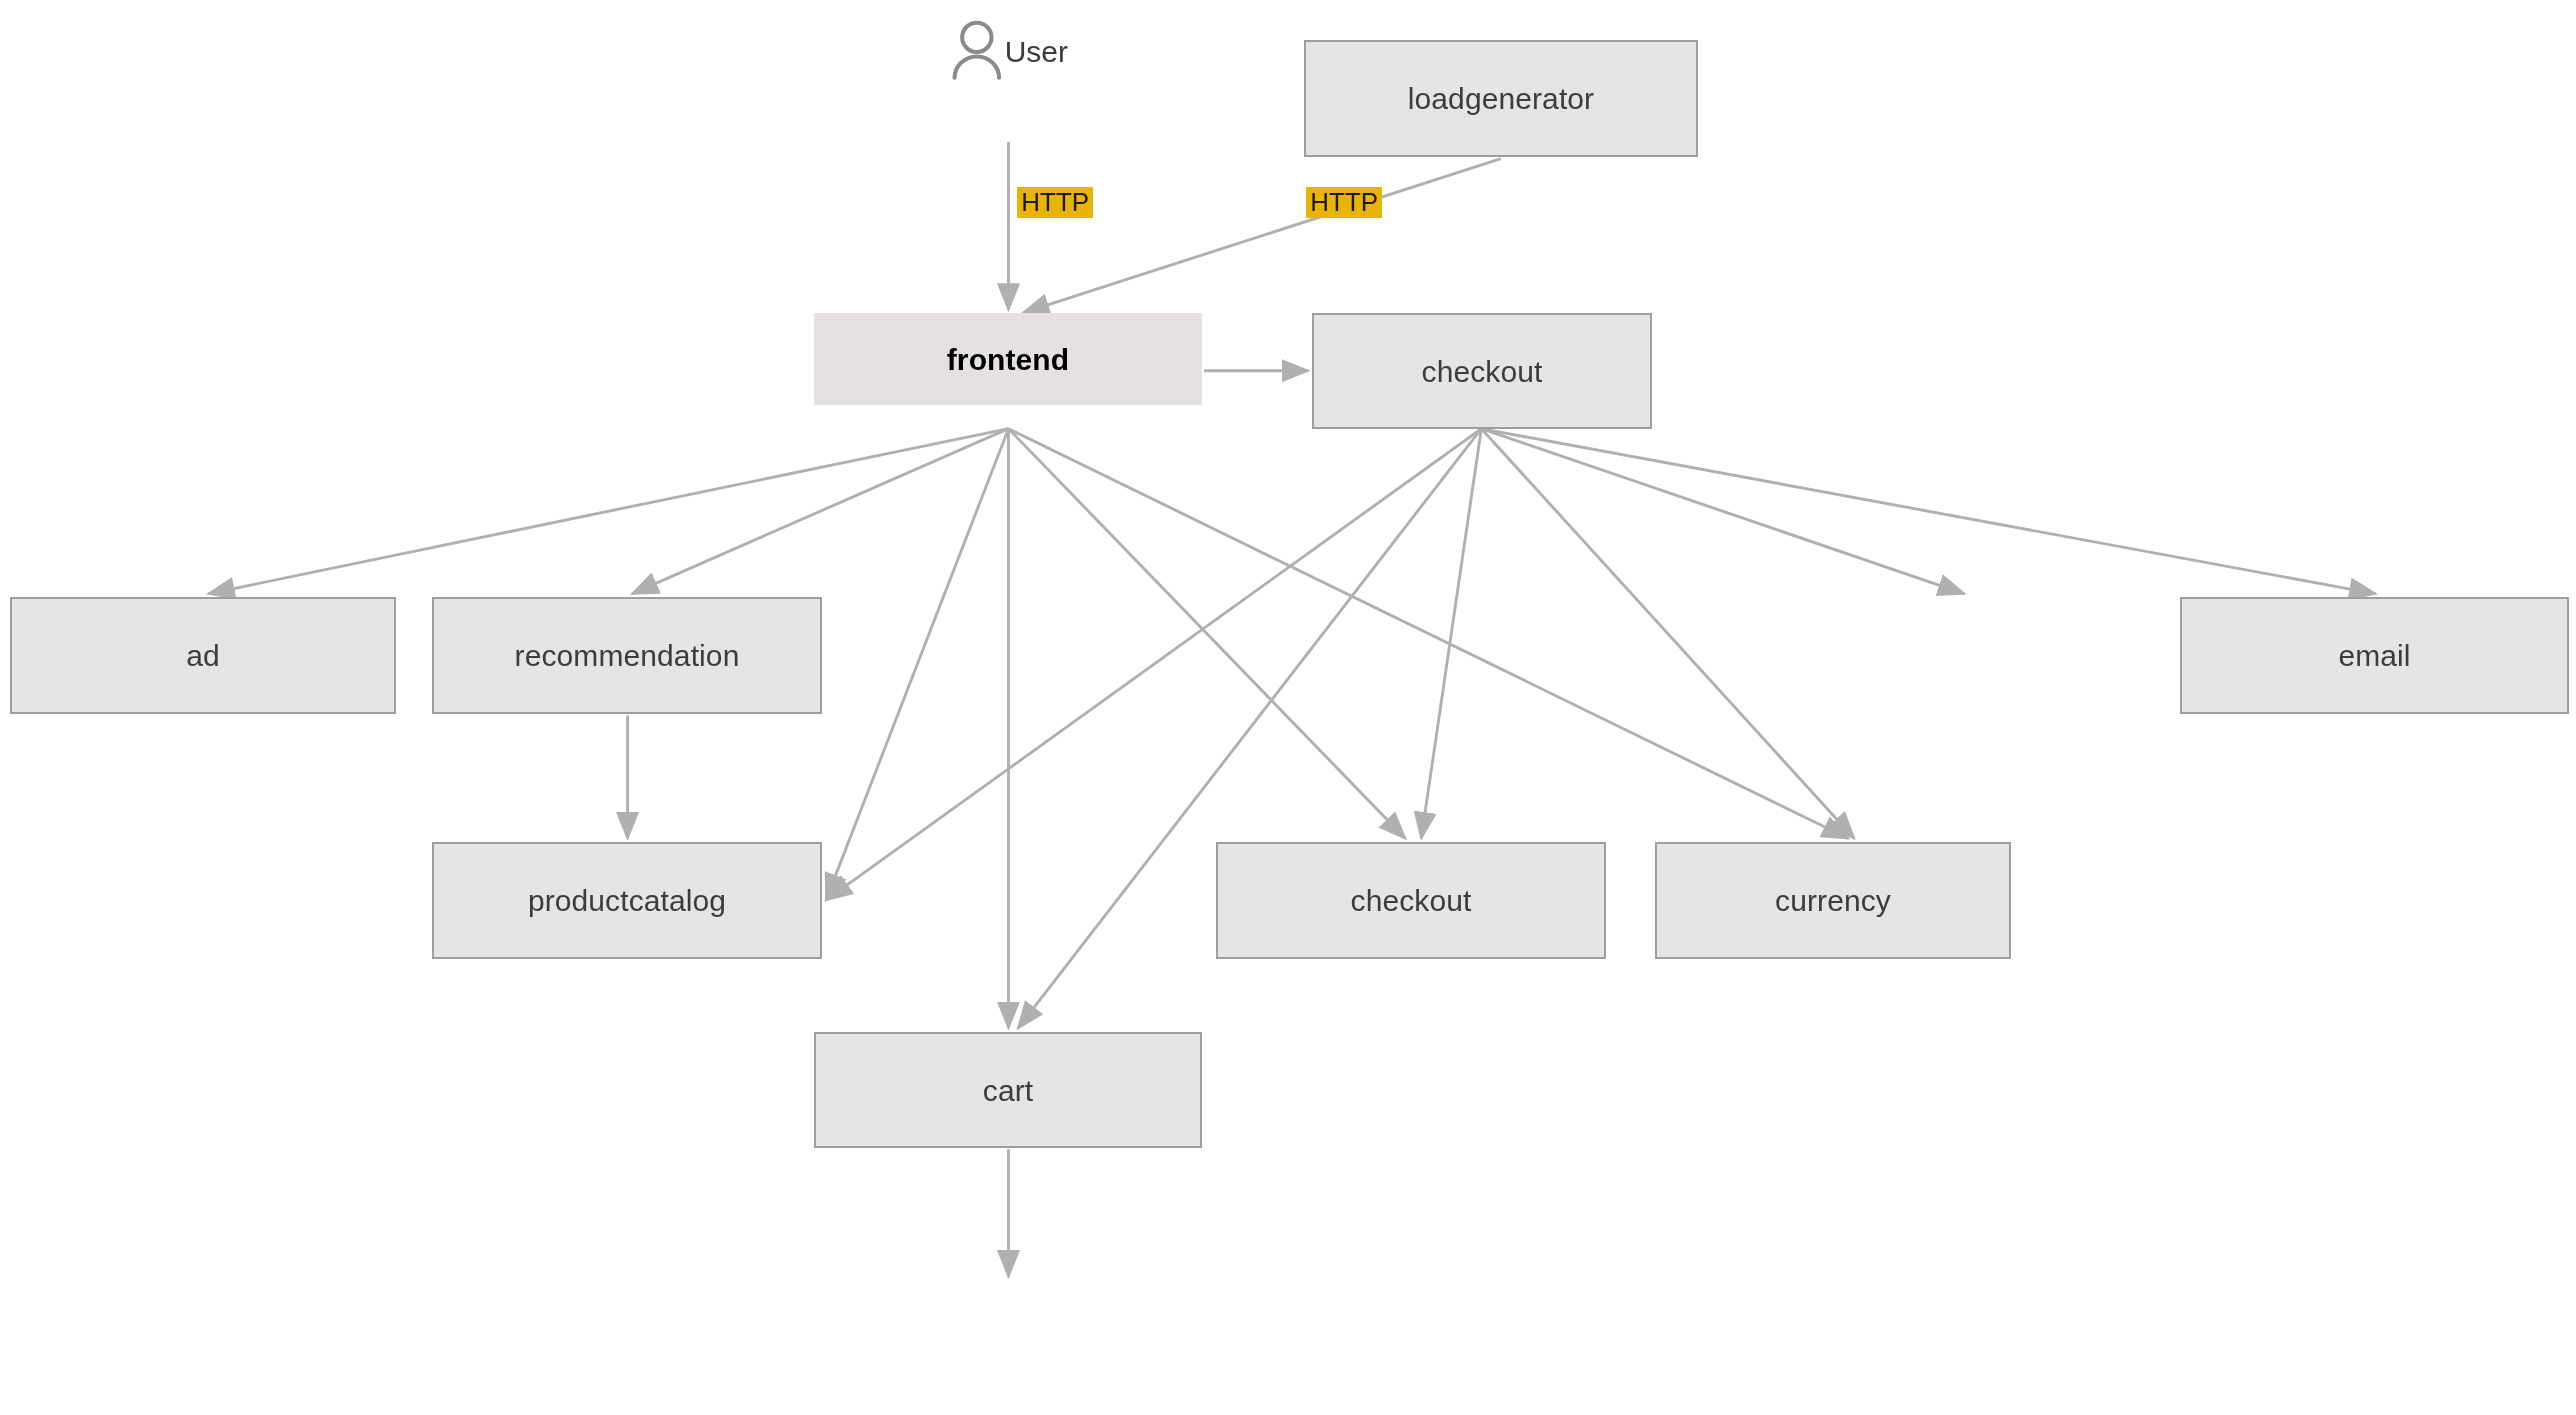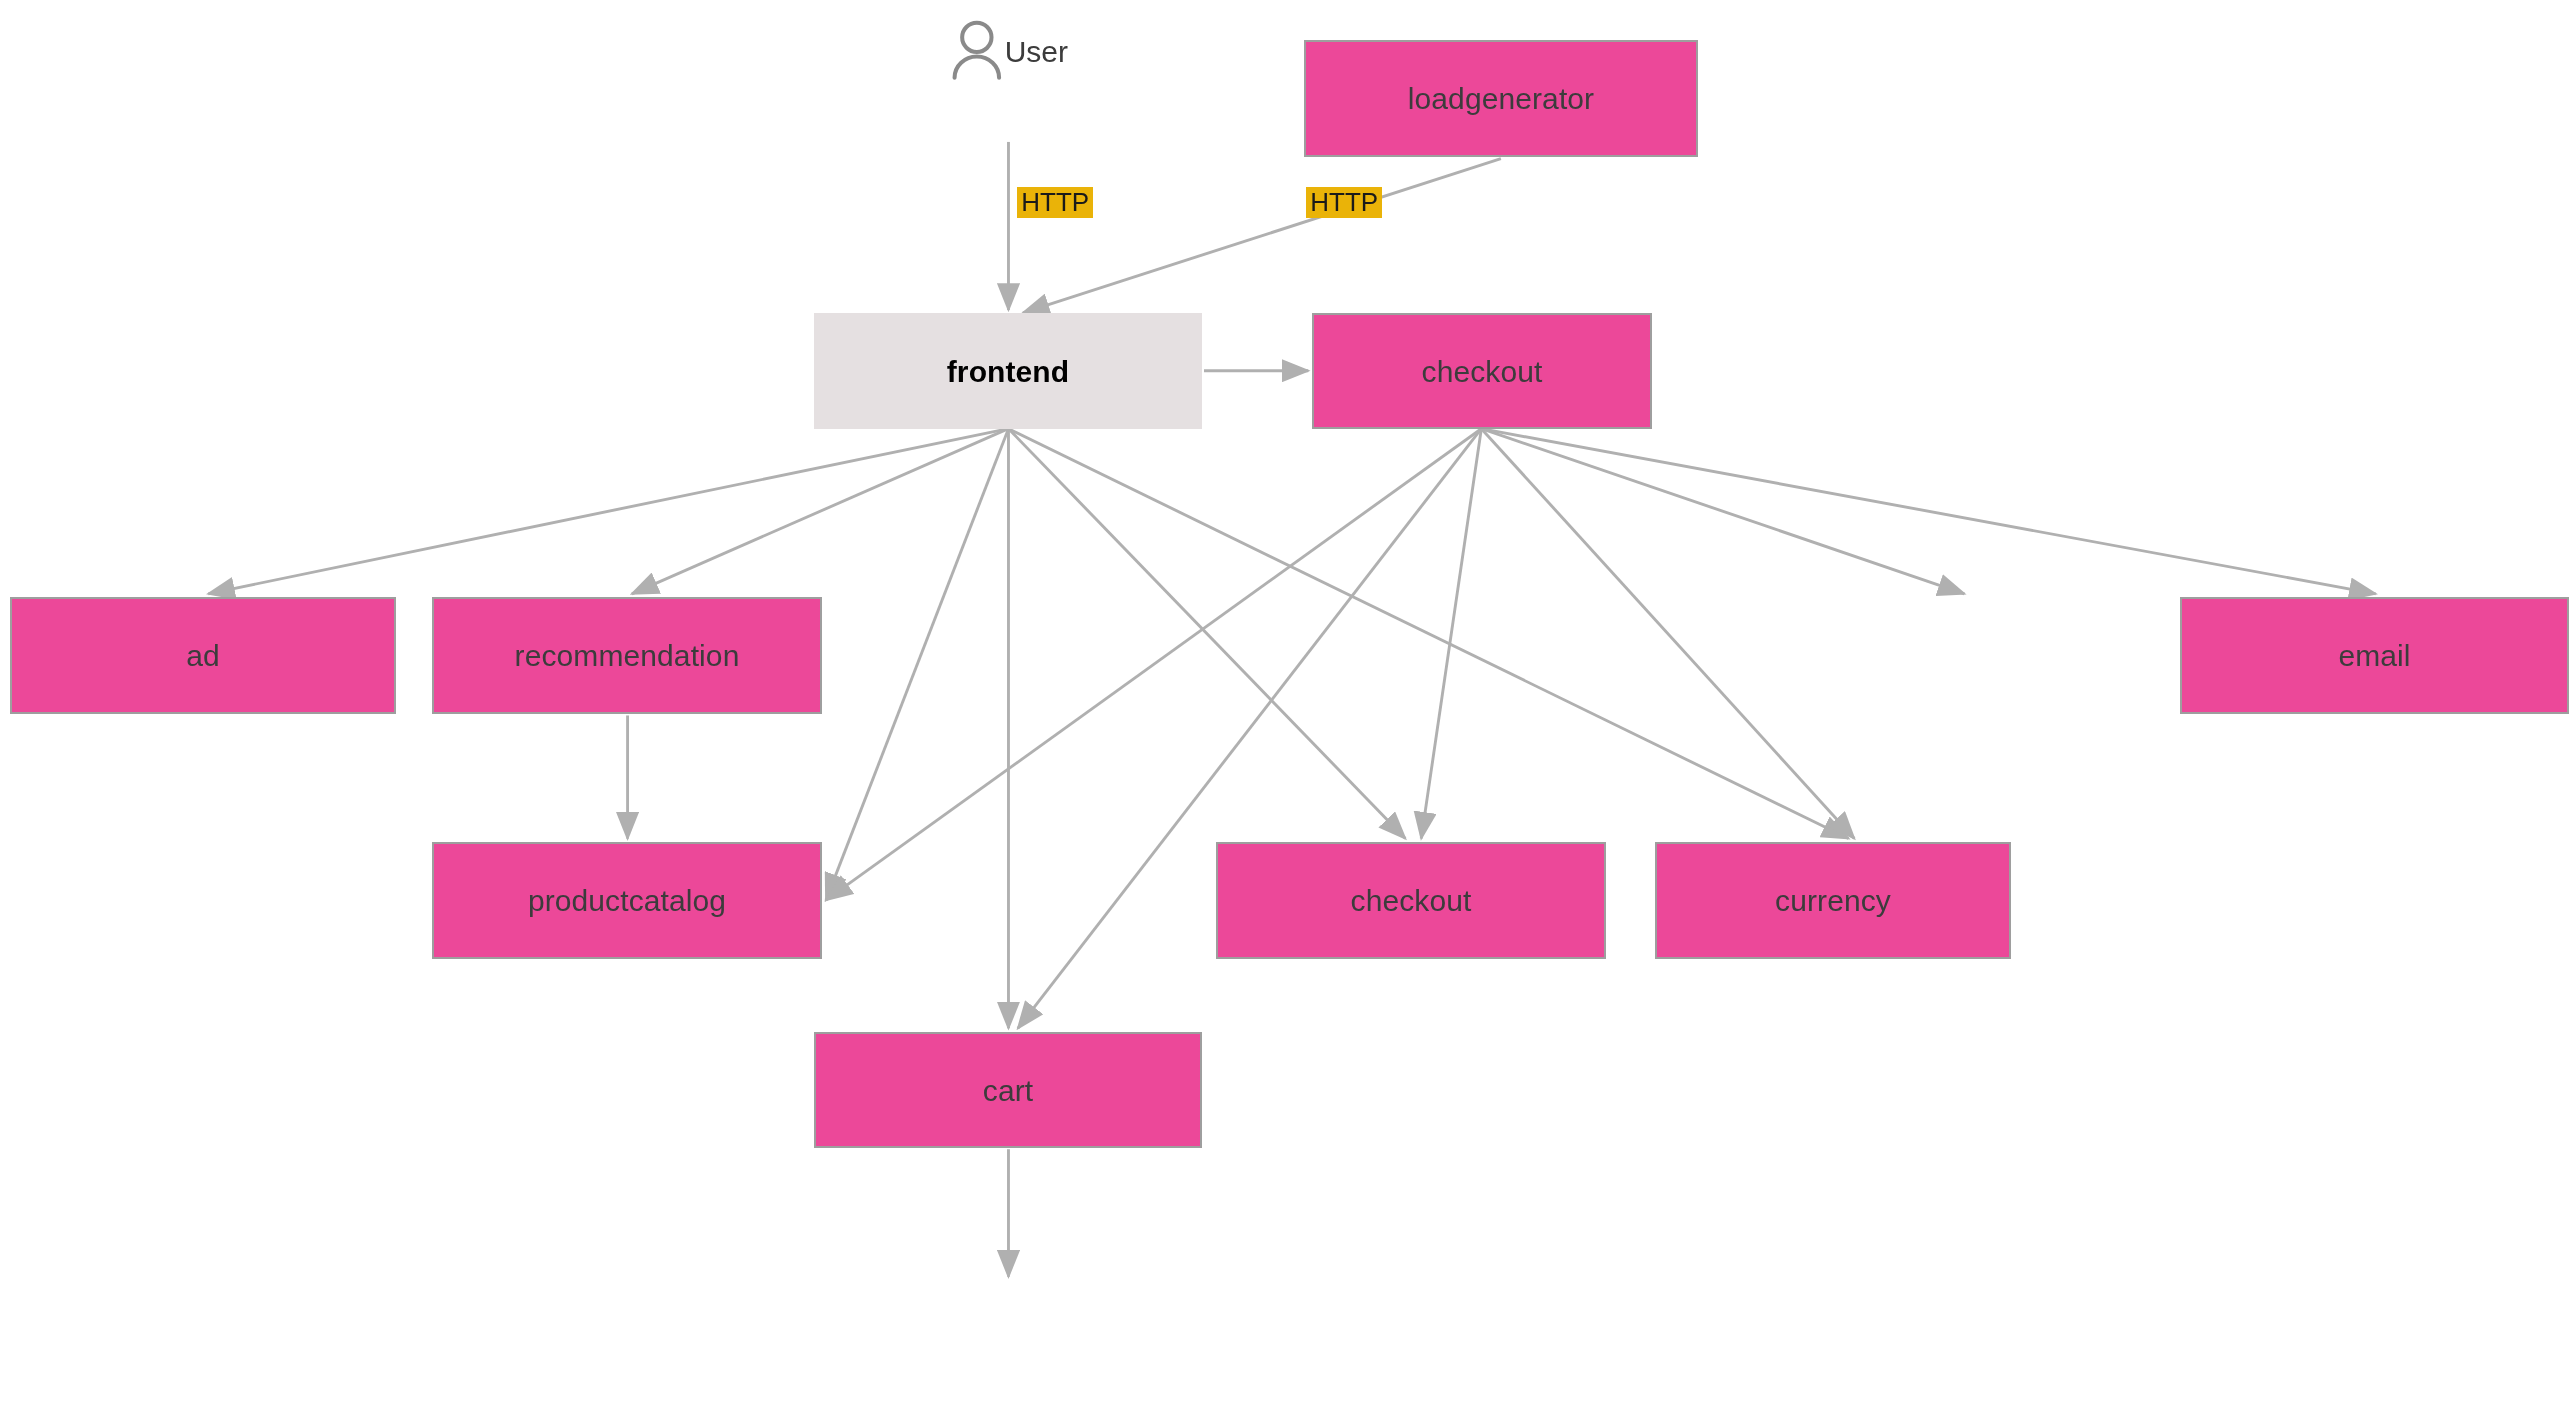--- a/index.html
+++ b/index.html
@@ -21,21 +21,21 @@
     width:2576px;
     height:1415px;
     pointer-events:none;
   }
   .node{
     position:absolute;
     box-sizing:border-box;
     display:flex;
     align-items:center;
     justify-content:center;
-    background:#ec4899;
+    background:#e5e5e5;
     border:2.2px solid #9e9e9e;
     color:#3c3c3c;
     font-size:30px;
     line-height:1.1;
     letter-spacing:0.1px;
     white-space:nowrap;
   }
   .node.highlight{
     background:#e5e0e1;
     border:none;
@@ -124,21 +124,21 @@
     <span class="actor-label">User</span>
   </div>
 
   <div class="edge-label" style="left:977px; top:187px;">HTTP</div>
   <div class="edge-label" style="left:1266px; top:187px;">HTTP</div>
 
   <div class="node" style="left:1304px; top:40px; width:394px; height:117px;">
     <span class="node-label">loadgenerator</span>
   </div>
 
-  <div class="node highlight" style="left:814px; top:313px; width:388px; height:116px;">
+  <div class="node highlight" style="left:814px; top:313px; width:388px; height:92px;">
     <span class="node-label">frontend</span>
   </div>
 
   <div class="node" style="left:1312px; top:313px; width:340px; height:116px;">
     <span class="node-label">checkout</span>
   </div>
 
   <div class="node" style="left:432px; top:597px; width:390px; height:117px;">
     <span class="node-label">recommendation</span>
   </div>

